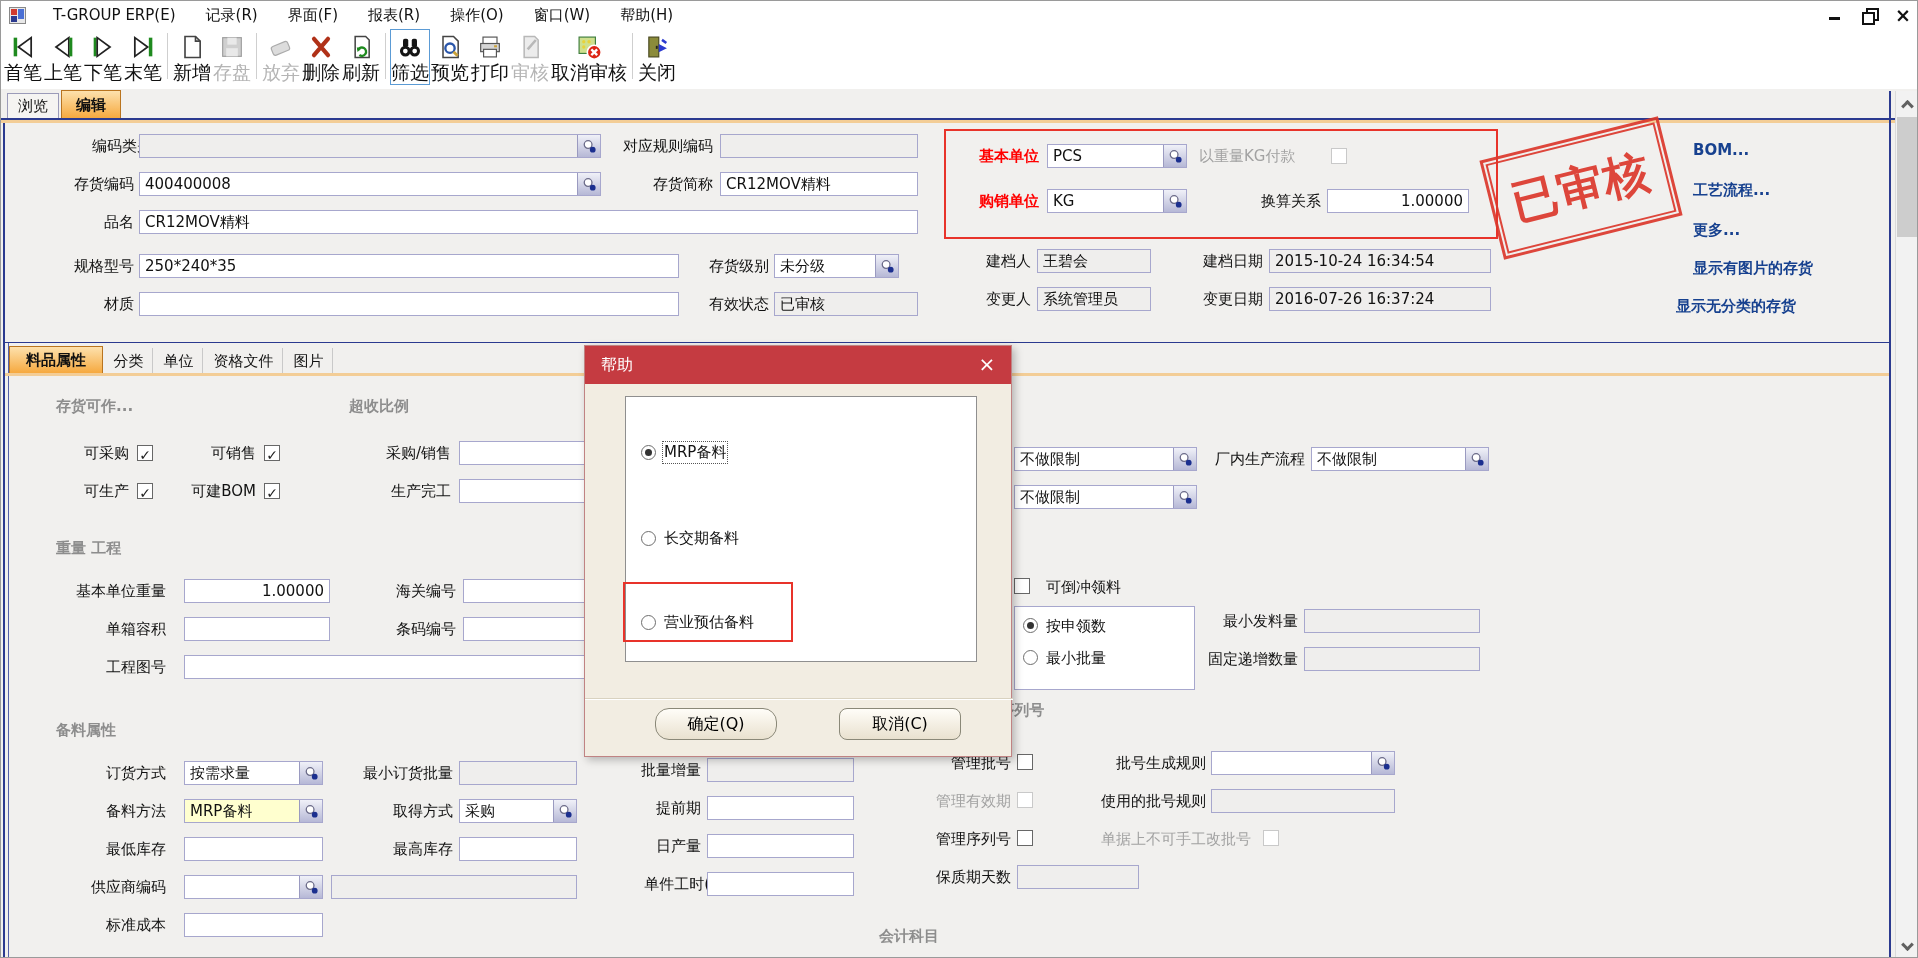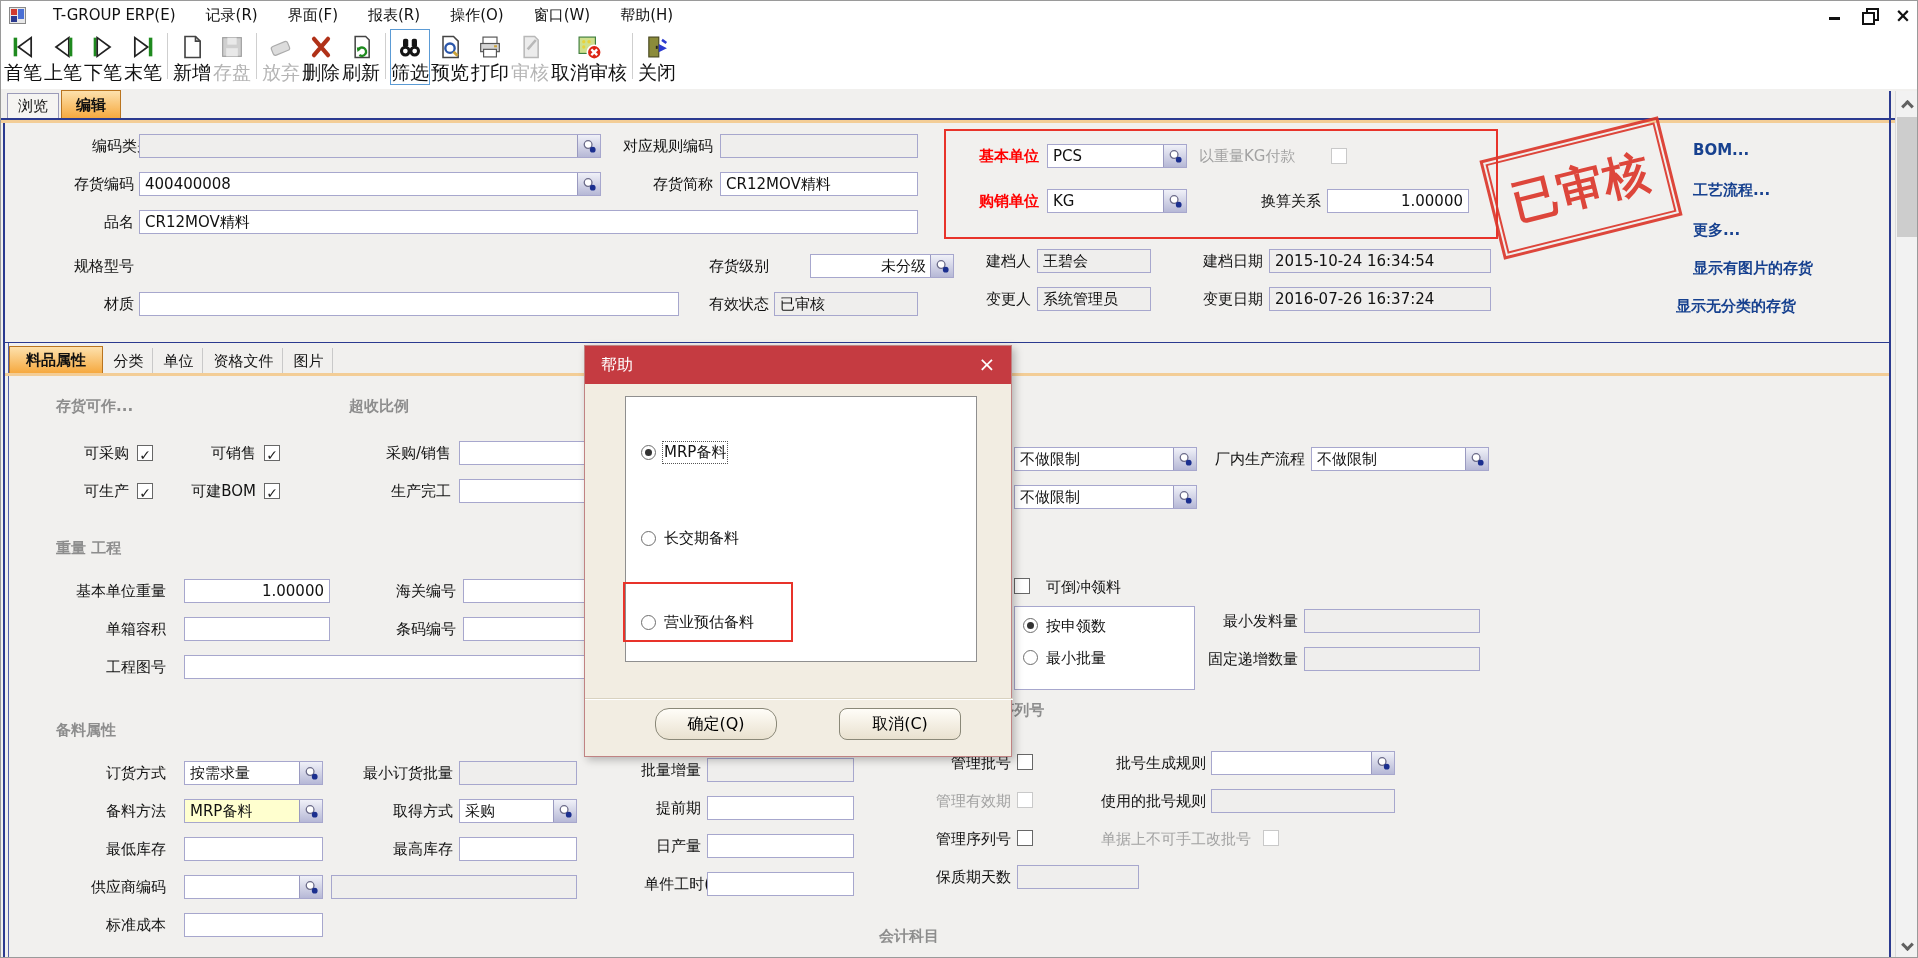--- a/index.html
+++ b/index.html
@@ -310,22 +310,23 @@
         </svg>
       </span>
   </div>
   <div class="lbl" style="left:512px;top:171px;width:200px;">存货简称</div>
   <div class="fld" style="left:719px;top:171px;width:198px;"><span>CR12MOV精料</span></div>
 
   <div class="lbl" style="left:0;top:209px;width:133px;">品名</div>
   <div class="fld" style="left:138px;top:209px;width:779px;"><span>CR12MOV精料</span></div>
 
   <div class="lbl" style="left:0;top:253px;width:133px;">规格型号</div>
+  <div class="fld" style="left:138px;top:253px;width:540px;"><span>250*240*35</span></div>
   <div class="lbl" style="left:640px;top:253px;width:128px;">存货级别</div>
-  <div class="fld combo" style="left:809px;top:253px;width:144px;text-align:right;">
+  <div class="fld combo" style="left:773px;top:253px;width:125px;">
     <span>未分级</span>
     <span class="lkp">
         <svg width="15" height="15" viewBox="0 0 14 14">
           <circle cx="5.7" cy="5.2" r="3.6" fill="#fff" stroke="#6a6a88" stroke-width="1.2"></circle>
           <circle cx="10" cy="10" r="2.7" fill="#1b2f8f"></circle>
         </svg>
       </span>
   </div>
 
   <div class="lbl" style="left:0;top:291px;width:133px;">材质</div>

